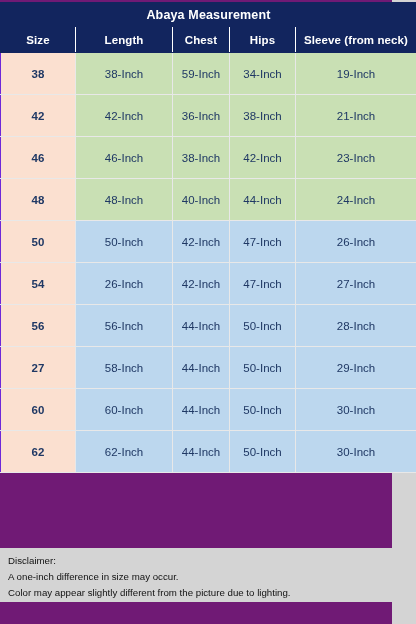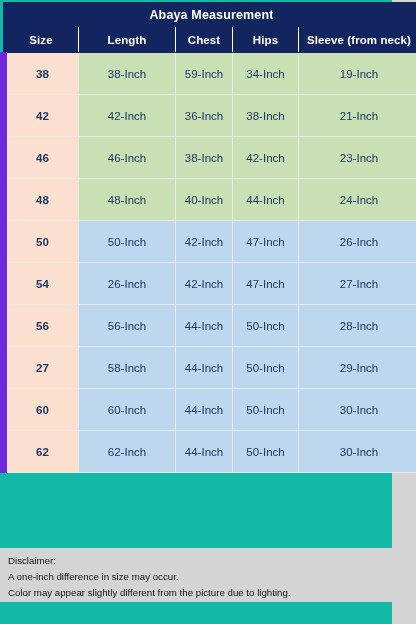--- a/index.html
+++ b/index.html
@@ -10,21 +10,21 @@
     width: 416px;
     height: 624px;
     background: #d4d4d4;
     font-family: "Liberation Sans", sans-serif;
     overflow: hidden;
   }
   .sheet {
     width: 392px;
     height: 624px;
     position: relative;
-    background: #14b8a6;
+    background: #701a75;
     box-sizing: border-box;
   }
   .table-wrap {
     position: absolute;
     left: 0;
     top: 2px;
     width: 416px;
     box-sizing: border-box;
   }
   table.measure {
@@ -62,21 +62,21 @@
     text-align: center;
     vertical-align: middle;
     font-size: 11.5px;
     color: #1f3864;
     border-right: 1px solid #e8e8e8;
     border-bottom: 1px solid #e8e8e8;
   }
   td.size-cell {
     background: #fbe0d0;
     font-weight: bold;
-    border-left: 7px solid #6d28d9;
+    border-left: 1px solid #6d28d9;
   }
   td.green { background: #c9e0b4; }
   td.blue  { background: #bcd7ee; text-align: center; }
   td.cell.last { border-right: 1px solid #e8e8e8; }
 
   tr.row:last-child td.cell { border-bottom: 1px solid #e8e8e8; }
 
   .disclaimer {
     position: absolute;
     left: 0;

